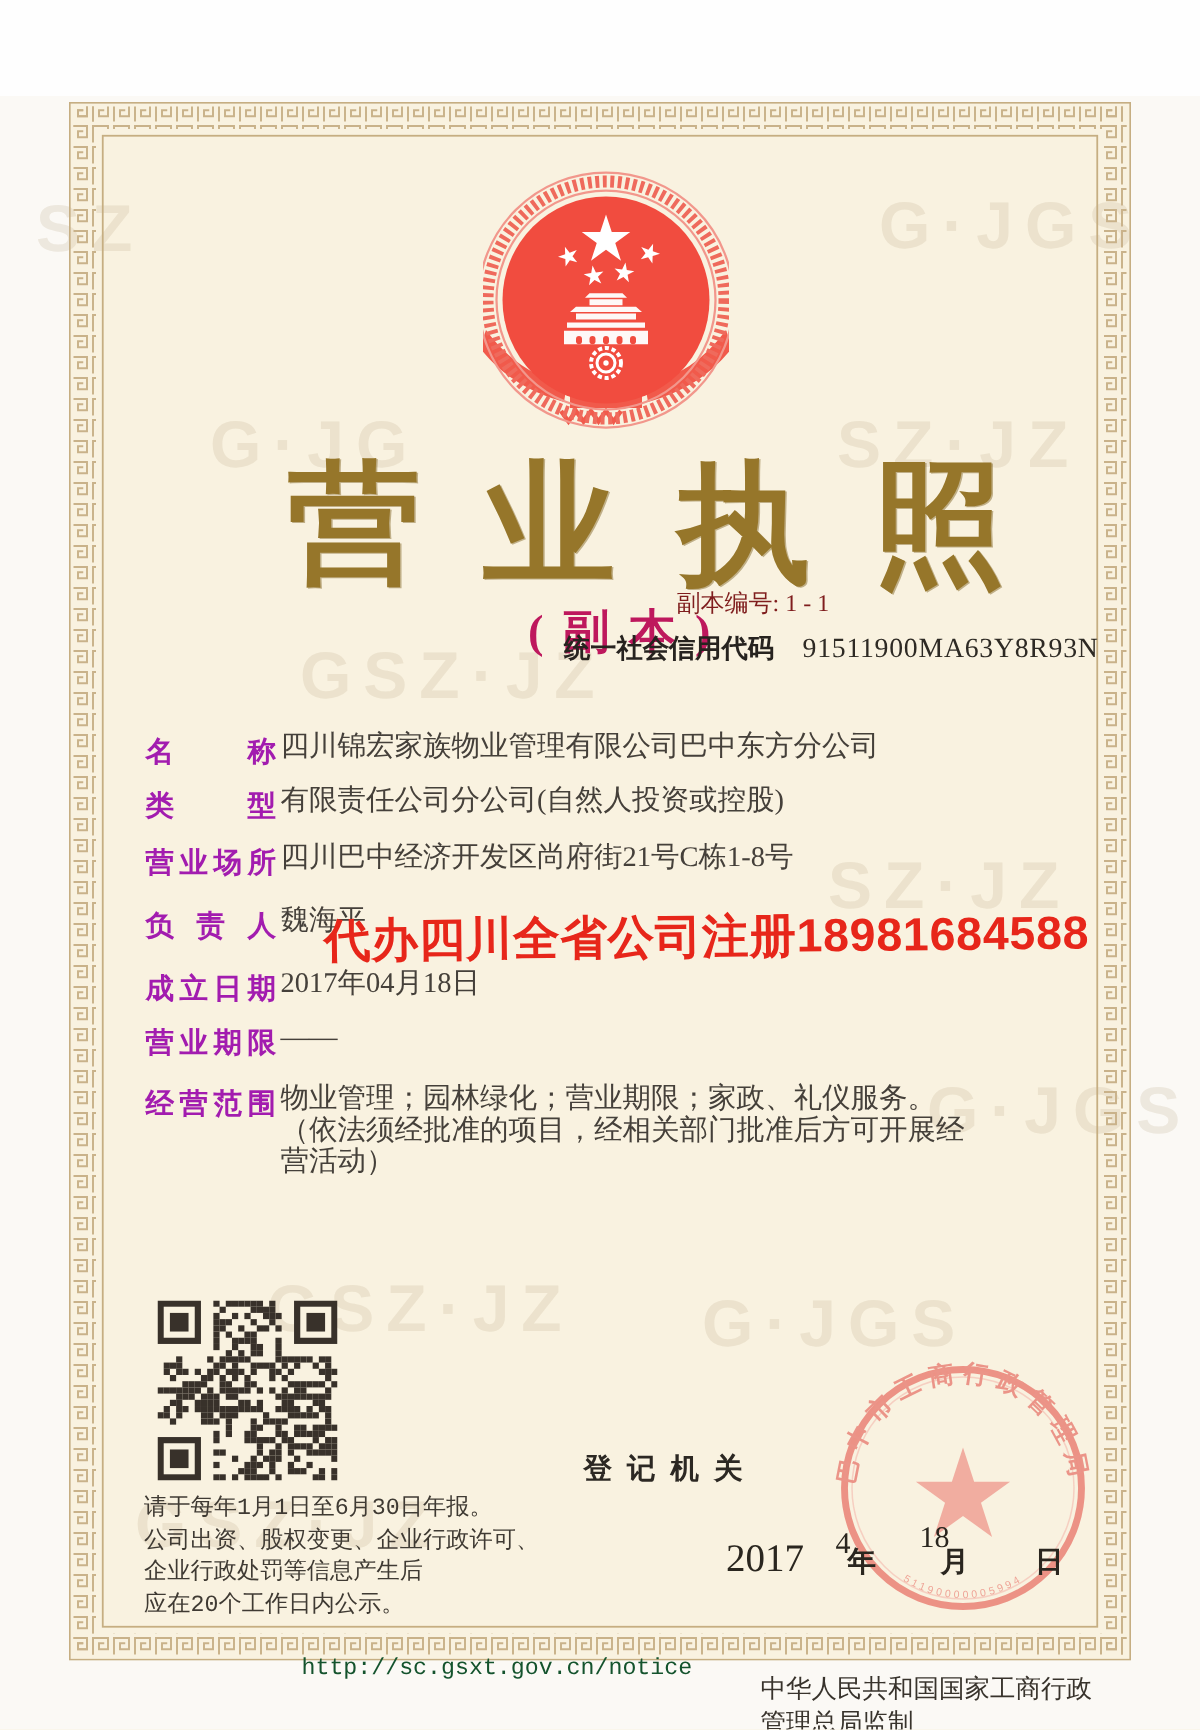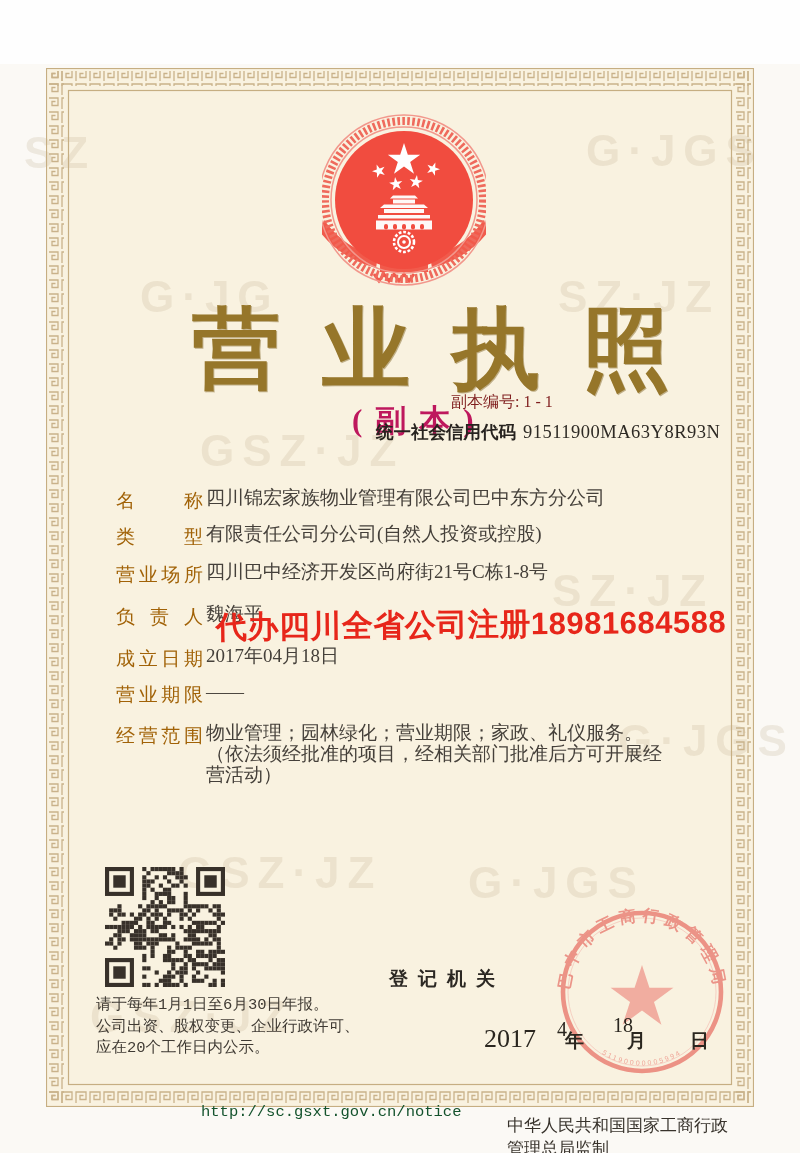--- a/index.html
+++ b/index.html
@@ -26,25 +26,25 @@
     font-family:"Liberation Serif",serif;
     text-shadow:1px 1px 0 rgba(122,94,26,.45);
   }
   .copy-number{position:absolute;left:447px;top:392px;font-size:16px;color:#7f1d1d;font-family:"Liberation Serif",serif;}
   .subtitle{
     position:absolute;left:348px;top:400px;font-size:31px;font-weight:bold;
     letter-spacing:13px;color:#be185d;font-family:"Liberation Serif",serif;white-space:nowrap;
   }
   .credit-line{position:absolute;left:372px;top:420px;white-space:nowrap;}
   .credit-label{font-size:17.5px;font-weight:bold;color:#27231f;text-align:right;}
-  .credit-code{font-size:18.5px;color:#2e2a24;margin-left:7px;font-family:"Liberation Serif",serif;letter-spacing:.5px;}
+  .credit-code{font-size:18.5px;color:#2e2a24;margin-left:19px;font-family:"Liberation Serif",serif;letter-spacing:.5px;}
   .frow{position:absolute;left:93px;display:flex;align-items:flex-start;}
   .flabel{
-    width:87px;flex:none;font-size:19px;font-weight:normal;color:#a16207;
-    text-align:justify;text-align-last:justify;letter-spacing:0;margin-left:19px;
+    width:87px;flex:none;font-size:19px;font-weight:bold;color:#a21caf;
+    text-align:justify;text-align-last:justify;letter-spacing:0;
   }
   .fvalue{
     margin-left:3px;font-size:19px;color:#45403a;max-width:468px;
     font-family:"Liberation Serif",serif;line-height:1.1;
   }
   .ad-overlay{
     position:absolute;left:212px;top:604px;z-index:6;
     font-size:31px;font-weight:bold;color:#e7261a;white-space:nowrap;
     transform:rotate(-0.6deg);letter-spacing:0.5px;
   }
@@ -488,20 +488,21 @@
       <rect x="0" y="88" width="28" height="28" fill="#38312a"></rect>
       <rect x="4" y="92" width="20" height="20" fill="#f9f2e0"></rect>
       <rect x="8" y="96" width="12" height="12" fill="#38312a"></rect>
     </svg>
 
   <div class="reg-label">登记机关</div>
 
   <div class="note">
     <div>请于每年1月1日至6月30日年报。</div>
     <div>公司出资、股权变更、企业行政许可、</div>
+    <div>企业行政处罚等信息产生后</div>
     <div>应在20个工作日内公示。</div>
   </div>
 
   <svg class="stamp" width="172" height="172" viewBox="-86 -86 172 172">
     <defs>
       <path id="arcTop" d="M -63,36 A 72,72 0 1 1 63,36" fill="none"></path>
       <path id="arcBottom" d="M -50,54 A 74,74 0 0 0 50,54" fill="none"></path>
     </defs>
     <circle r="79" fill="none" stroke="#eb8a7d" stroke-width="4.6"></circle>
     <circle r="74" fill="none" stroke="#f3b3a8" stroke-width="1" opacity="0.6"></circle>

